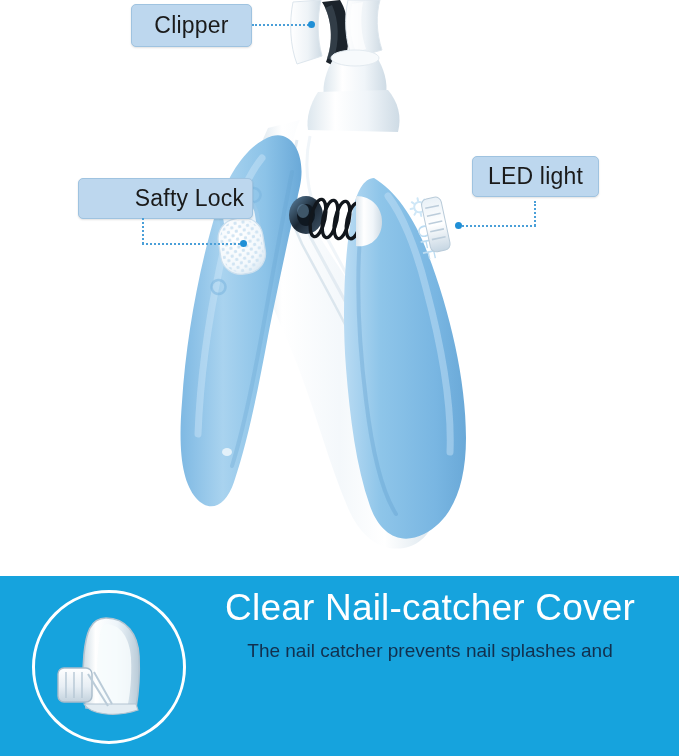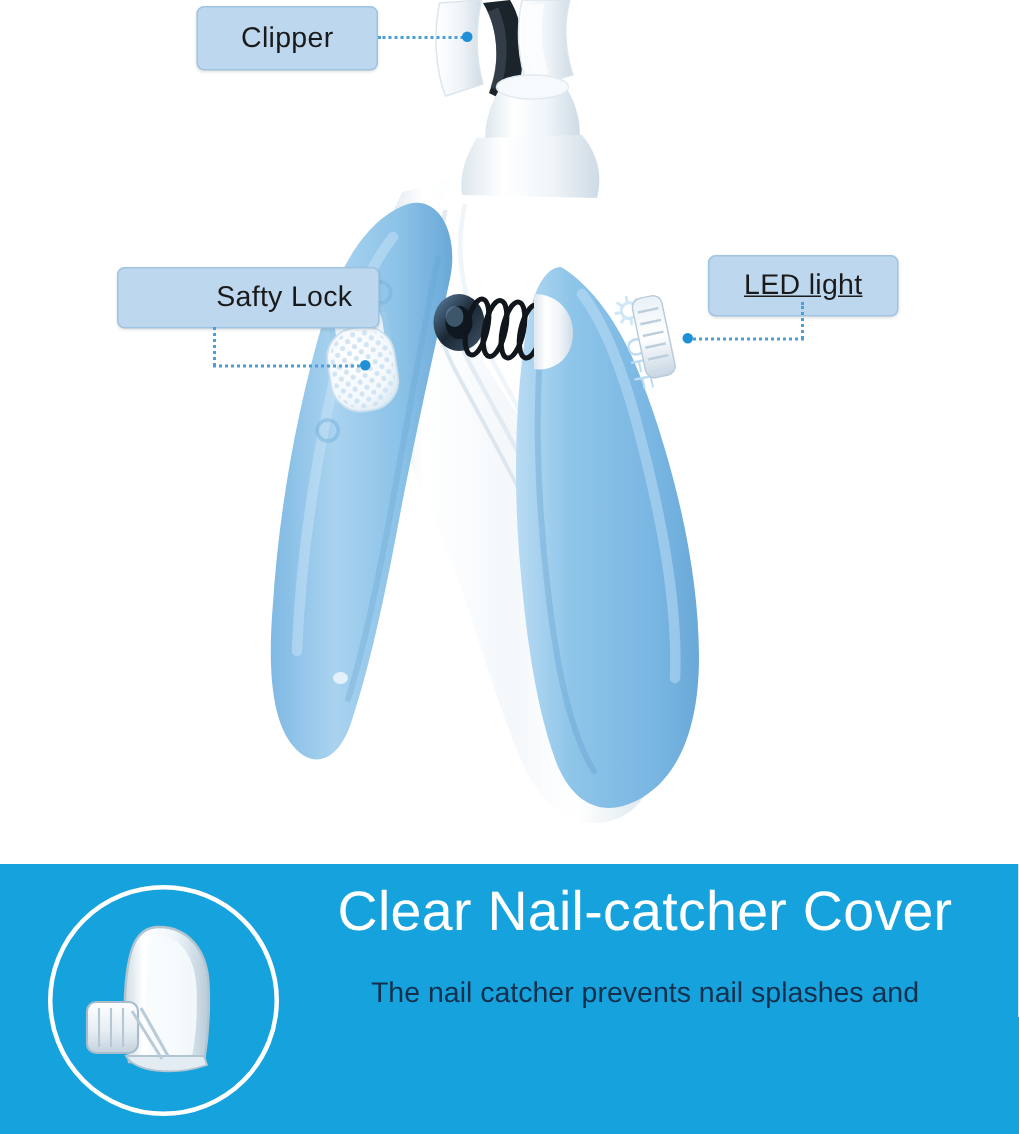--- a/index.html
+++ b/index.html
@@ -8,25 +8,25 @@
 
   #stage{position:absolute;left:0;top:0;width:679px;height:756px;background:#ffffff;}
 
   
   #product-area{position:absolute;left:0;top:0;width:679px;height:576px;background:#fff;}
   #product-svg{position:absolute;left:0;top:0;}
 
   
   .callout{position:absolute;background:#bdd7ee;border:1px solid #9fc3e0;
            border-radius:5px;display:flex;align-items:center;justify-content:center;
-           color:#1a1a1a;font-size:19px;letter-spacing:.2px;
+           color:#1a1a1a;font-size:23px;letter-spacing:.2px;
            box-shadow:0 1px 2px rgba(0,0,0,.12);}
   #callout-clipper{left:131px;top:4px;width:119px;height:41px;}
   #callout-safety{left:78px;top:178px;width:125px;height:39px;padding-left:48px;}
-  #callout-led{left:472px;top:170px;width:125px;height:39px;text-decoration:underline;}
+  #callout-led{left:472px;top:156px;width:125px;height:39px;}
 
   
   .leader{position:absolute;}
   .leader-h{border-top:2px dotted #4a9fd8;height:0;}
   .leader-v{border-left:2px dotted #4a9fd8;width:0;}
   .dot{position:absolute;width:7px;height:7px;border-radius:50%;background:#1f8fd6;}
 
   #leader-clipper{left:252px;top:24px;width:60px;}
   #dot-clipper{left:308px;top:21px;}
 
@@ -43,21 +43,21 @@
           background:#16a3dd;}
   #banner-icon-wrap{position:absolute;left:32px;top:14px;width:152px;height:152px;}
   #banner-circle{position:absolute;left:0;top:0;width:148px;height:148px;
                  border:3px solid #ffffff;border-radius:50%;}
   #catcher-svg{position:absolute;left:24px;top:22px;}
 
   #banner-text{position:absolute;left:190px;top:8px;width:480px;text-align:center;}
   #banner-title{color:#ffffff;font-size:37px;line-height:48px;white-space:nowrap;
                 letter-spacing:.2px;}
   .banner-line{color:#12304e;font-size:19px;line-height:38px;white-space:nowrap;}
-  #banner-body{margin-top:12px;}
+  #banner-body{}
 </style>
 </head>
 <body>
 
 <div id="stage">
 
   <div id="product-area">
 
     <svg id="product-svg" width="679" height="576" viewBox="0 0 679 576">
       <defs>

